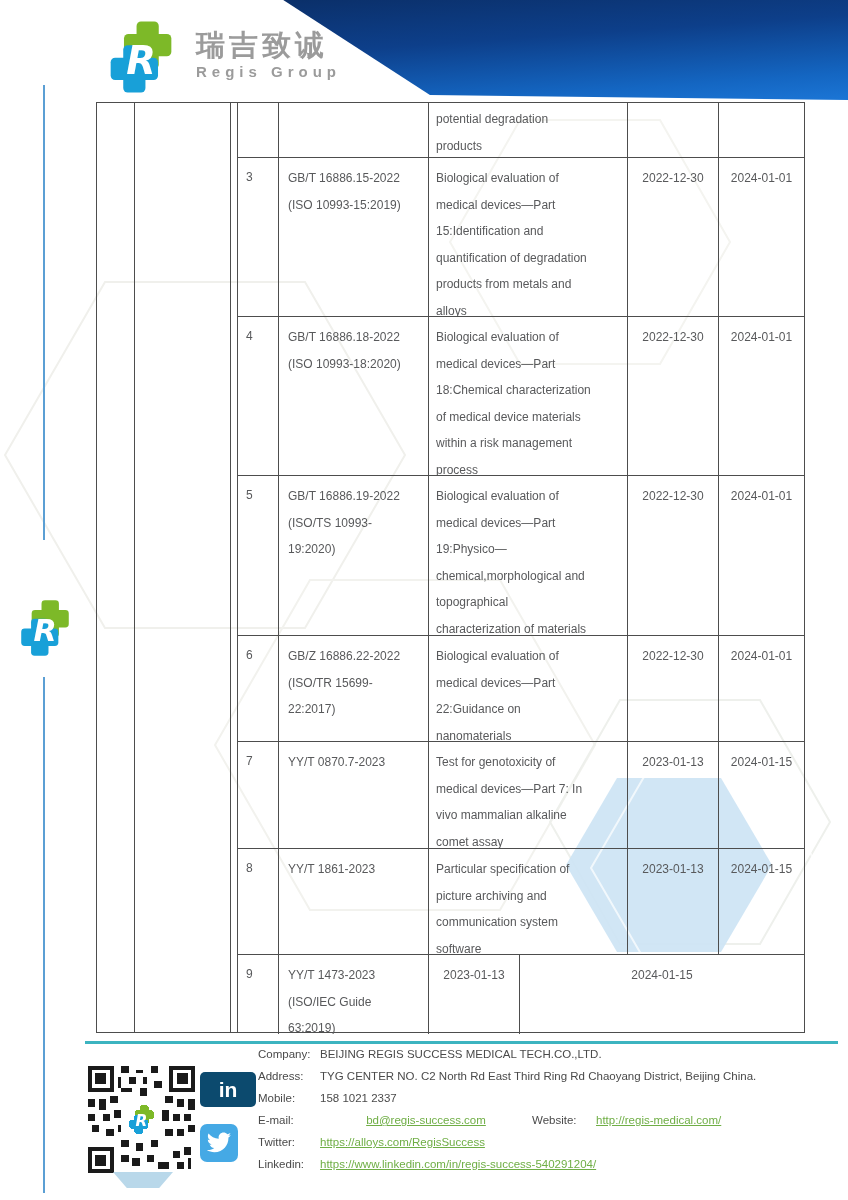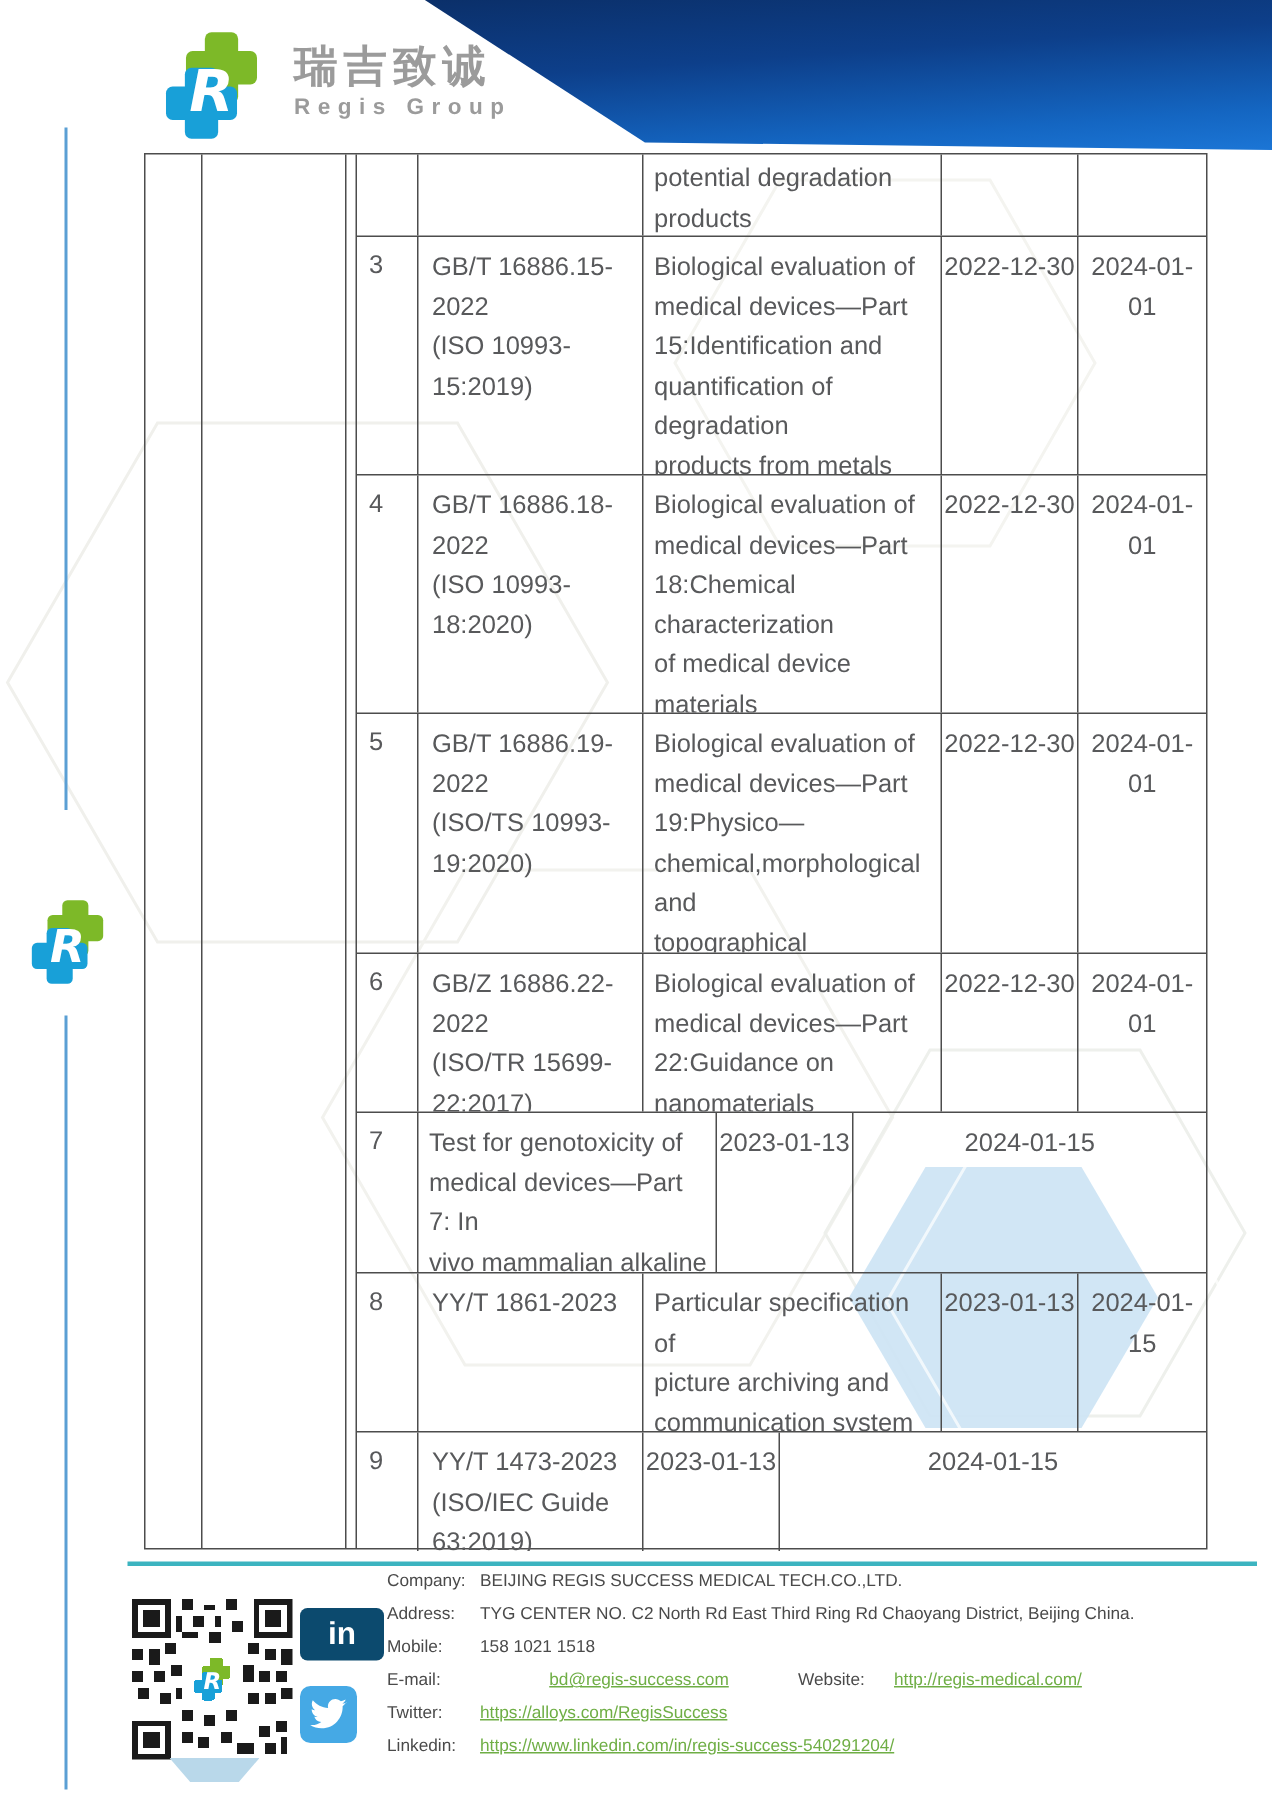--- a/index.html
+++ b/index.html
@@ -25,21 +25,21 @@
   .brand-en { font-size:15px; letter-spacing:5px; color:#9b9b9b; font-weight:bold; line-height:18px; margin-top:2px; }
   
   .rail { position:absolute; width:2px; background:#5b9fd4; z-index:1; }
   .rail-top { left:43px; top:85px; height:455px; }
   .rail-bottom { left:43px; top:677px; height:516px; }
   .side-logo { position:absolute; left:16px; top:599px; width:58px; height:58px; z-index:1; }
   
   .doc-table {
     position:absolute; left:96px; top:102px; width:709px; height:931px; z-index:2;
     border:1px solid #4d4d4d; display:flex; background:transparent;
-    font-size:17px; line-height:26.5px; color:#58595b;
+    font-size:12px; line-height:26.5px; color:#58595b;
   }
   .col-a { width:38px; border-right:1px solid #4d4d4d; }
   .col-b { width:96px; border-right:1px solid #4d4d4d; }
   .col-sp { width:7px; border-right:1px solid #4d4d4d; }
   .rows { flex:1; display:flex; flex-direction:column; }
   .trow { display:flex; border-bottom:1px solid #4d4d4d; }
   .trow:last-child { border-bottom:none; }
   .c { border-right:1px solid #4d4d4d; overflow:hidden; }
   .c-no   { width:41px;  padding:6px 0 0 8px; }
   .c-std  { width:150px; padding:7px 4px 0 9px; white-space:pre-line; }
@@ -177,20 +177,21 @@
         <div class="c c-desc">Biological evaluation of
 medical devices—Part
 22:Guidance on
 nanomaterials</div>
         <div class="c c-d1">2022-12-30</div>
         <div class="c c-d2">2024-01-01</div>
       </div>
 
       <div class="trow h-107">
         <div class="c c-no">7</div>
+        <div class="c c-std">YY/T 0870.7-2023</div>
         <div class="c c-desc">Test for genotoxicity of
 medical devices—Part 7: In
 vivo mammalian alkaline
 comet assay</div>
         <div class="c c-d1">2023-01-13</div>
         <div class="c c-d2">2024-01-15</div>
       </div>
 
       <div class="trow h-106">
         <div class="c c-no">8</div>
@@ -290,21 +291,21 @@
     <div class="crow">
       <span class="clabel">Company:</span>
       <span class="cvalue">BEIJING REGIS SUCCESS MEDICAL TECH.CO.,LTD.</span>
     </div>
     <div class="crow">
       <span class="clabel">Address:</span>
       <span class="cvalue">TYG CENTER NO. C2 North Rd East Third Ring Rd Chaoyang District, Beijing China.</span>
     </div>
     <div class="crow">
       <span class="clabel">Mobile:</span>
-      <span class="cvalue">158 1021 1518</span>
+      <span class="cvalue">158 1021 2337</span>
     </div>
     <div class="crow">
       <span class="clabel">E-mail:</span>
       <span class="clink email-link">bd@regis-success.com</span>
       <span class="clabel wlabel">Website:</span>
       <span class="clink">http://regis-medical.com/</span>
     </div>
     <div class="crow">
       <span class="clabel">Twitter:</span>
       <span class="clink">https://alloys.com/RegisSuccess</span>

